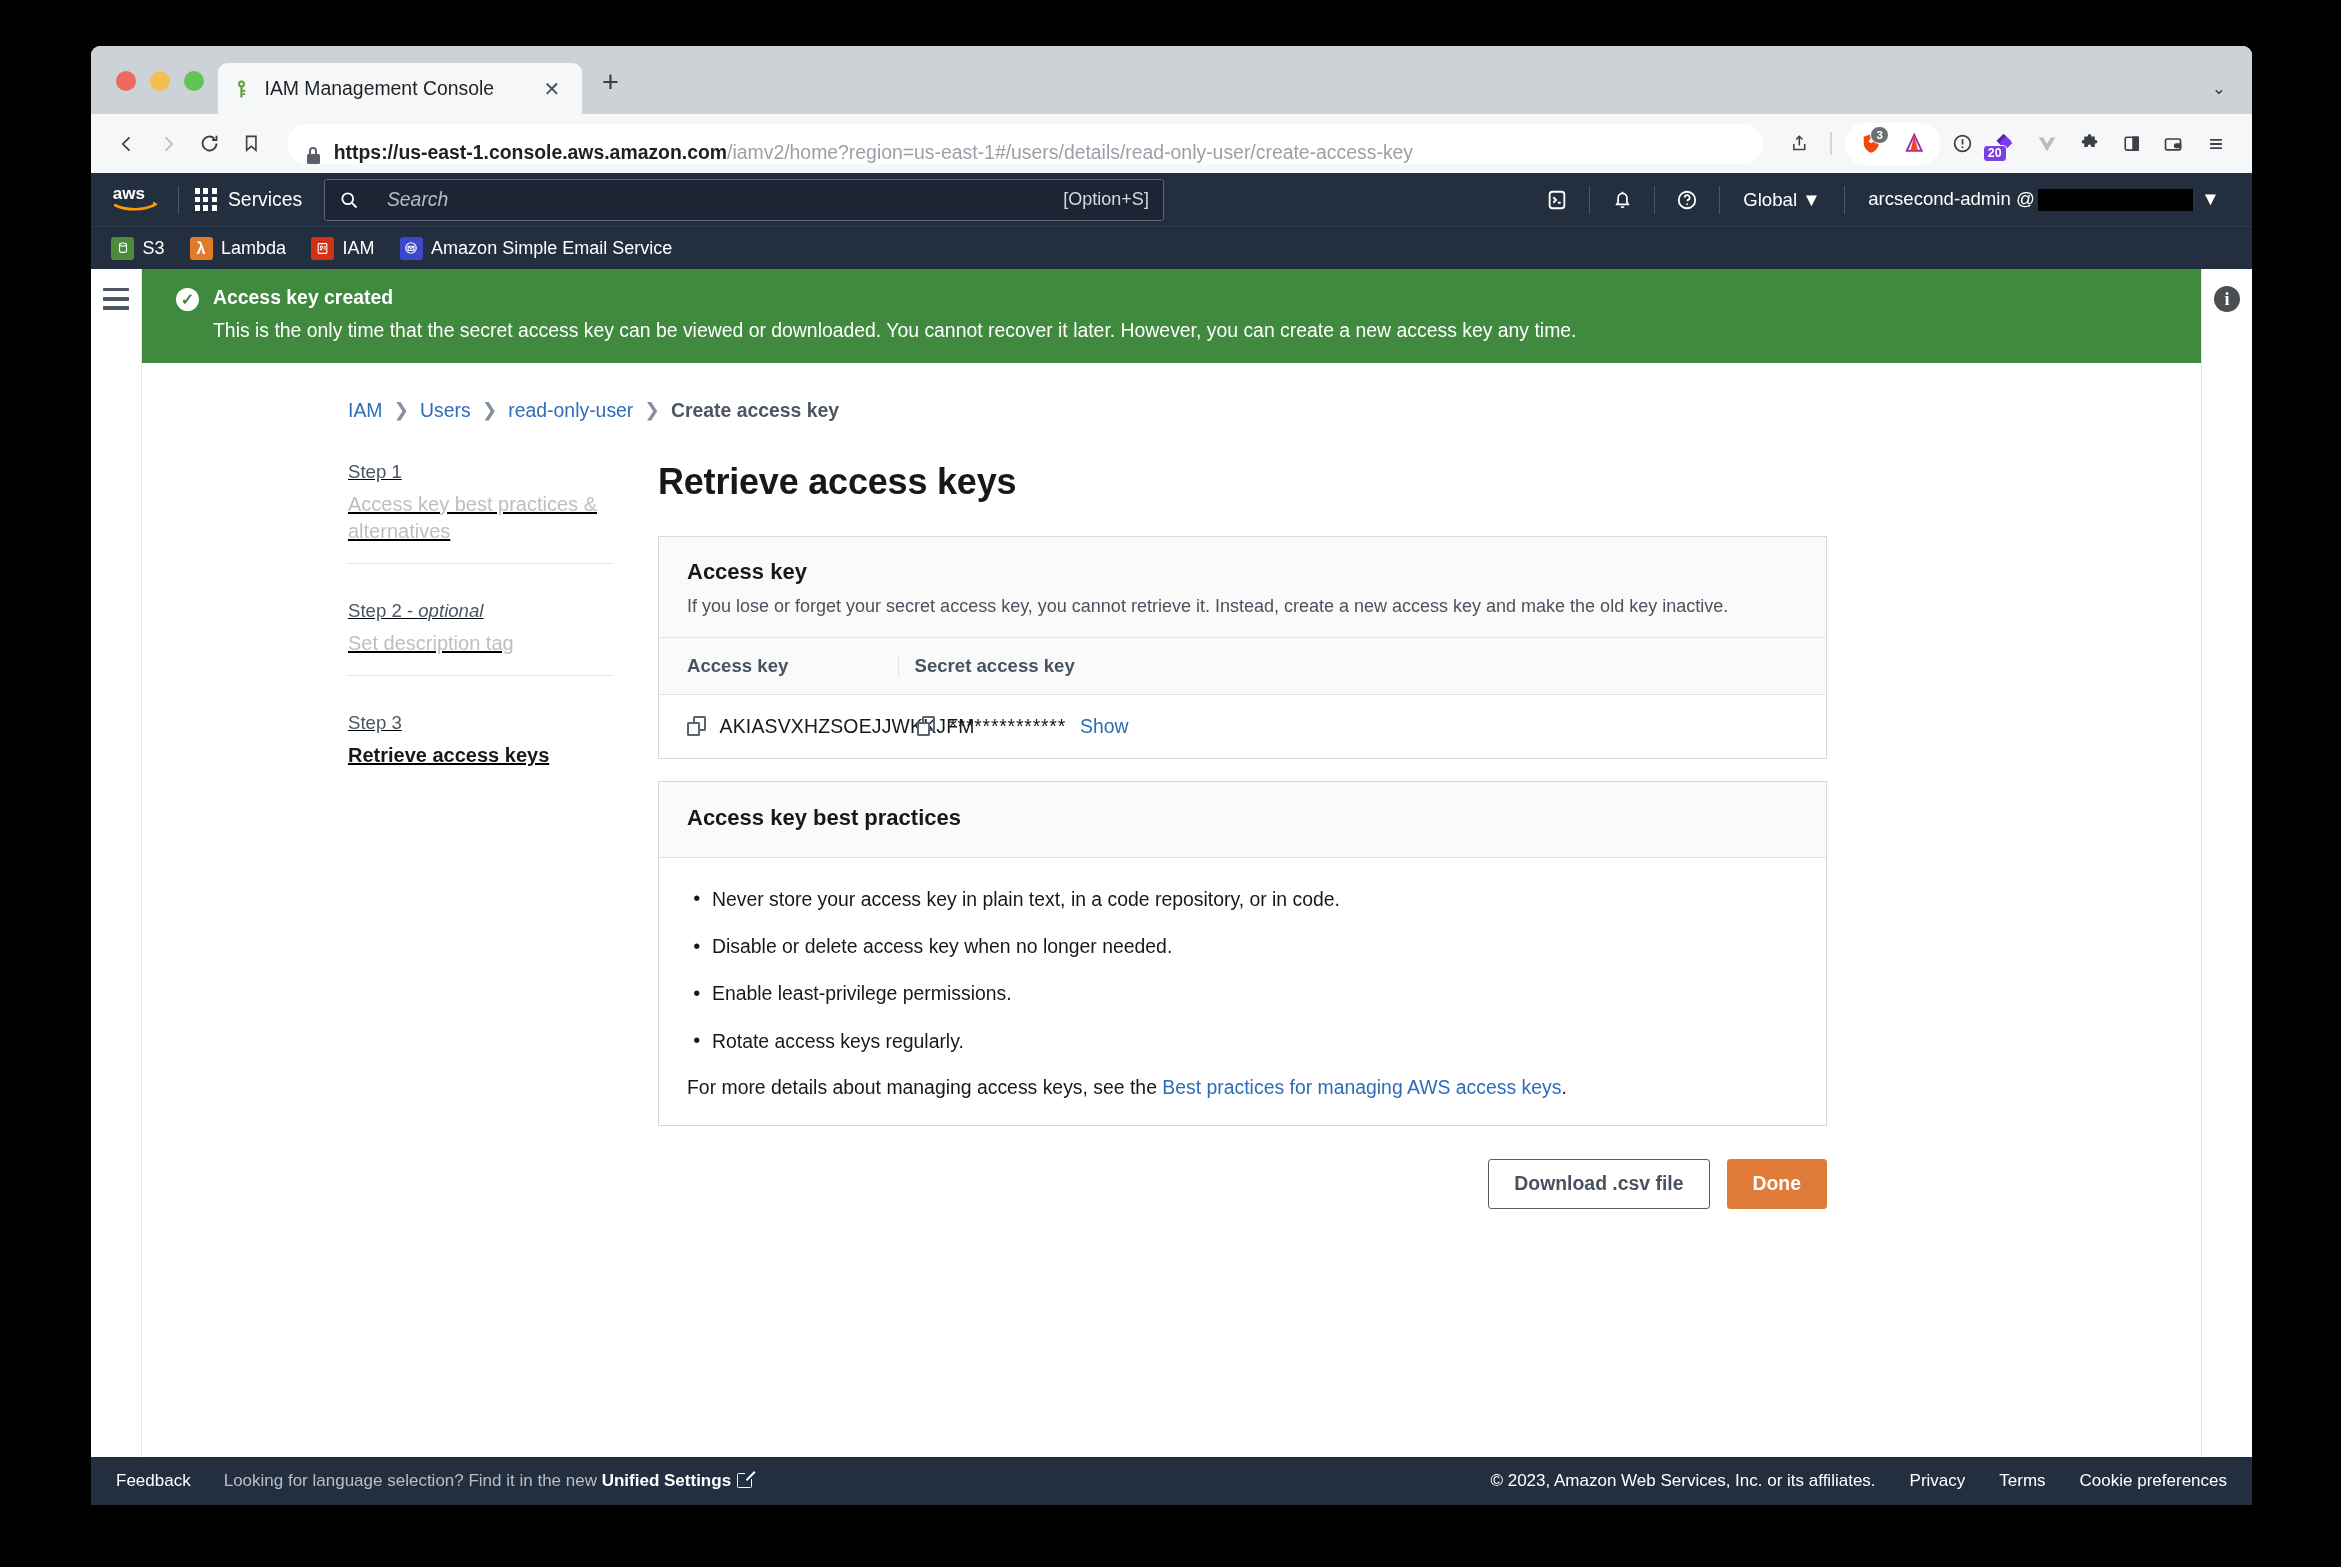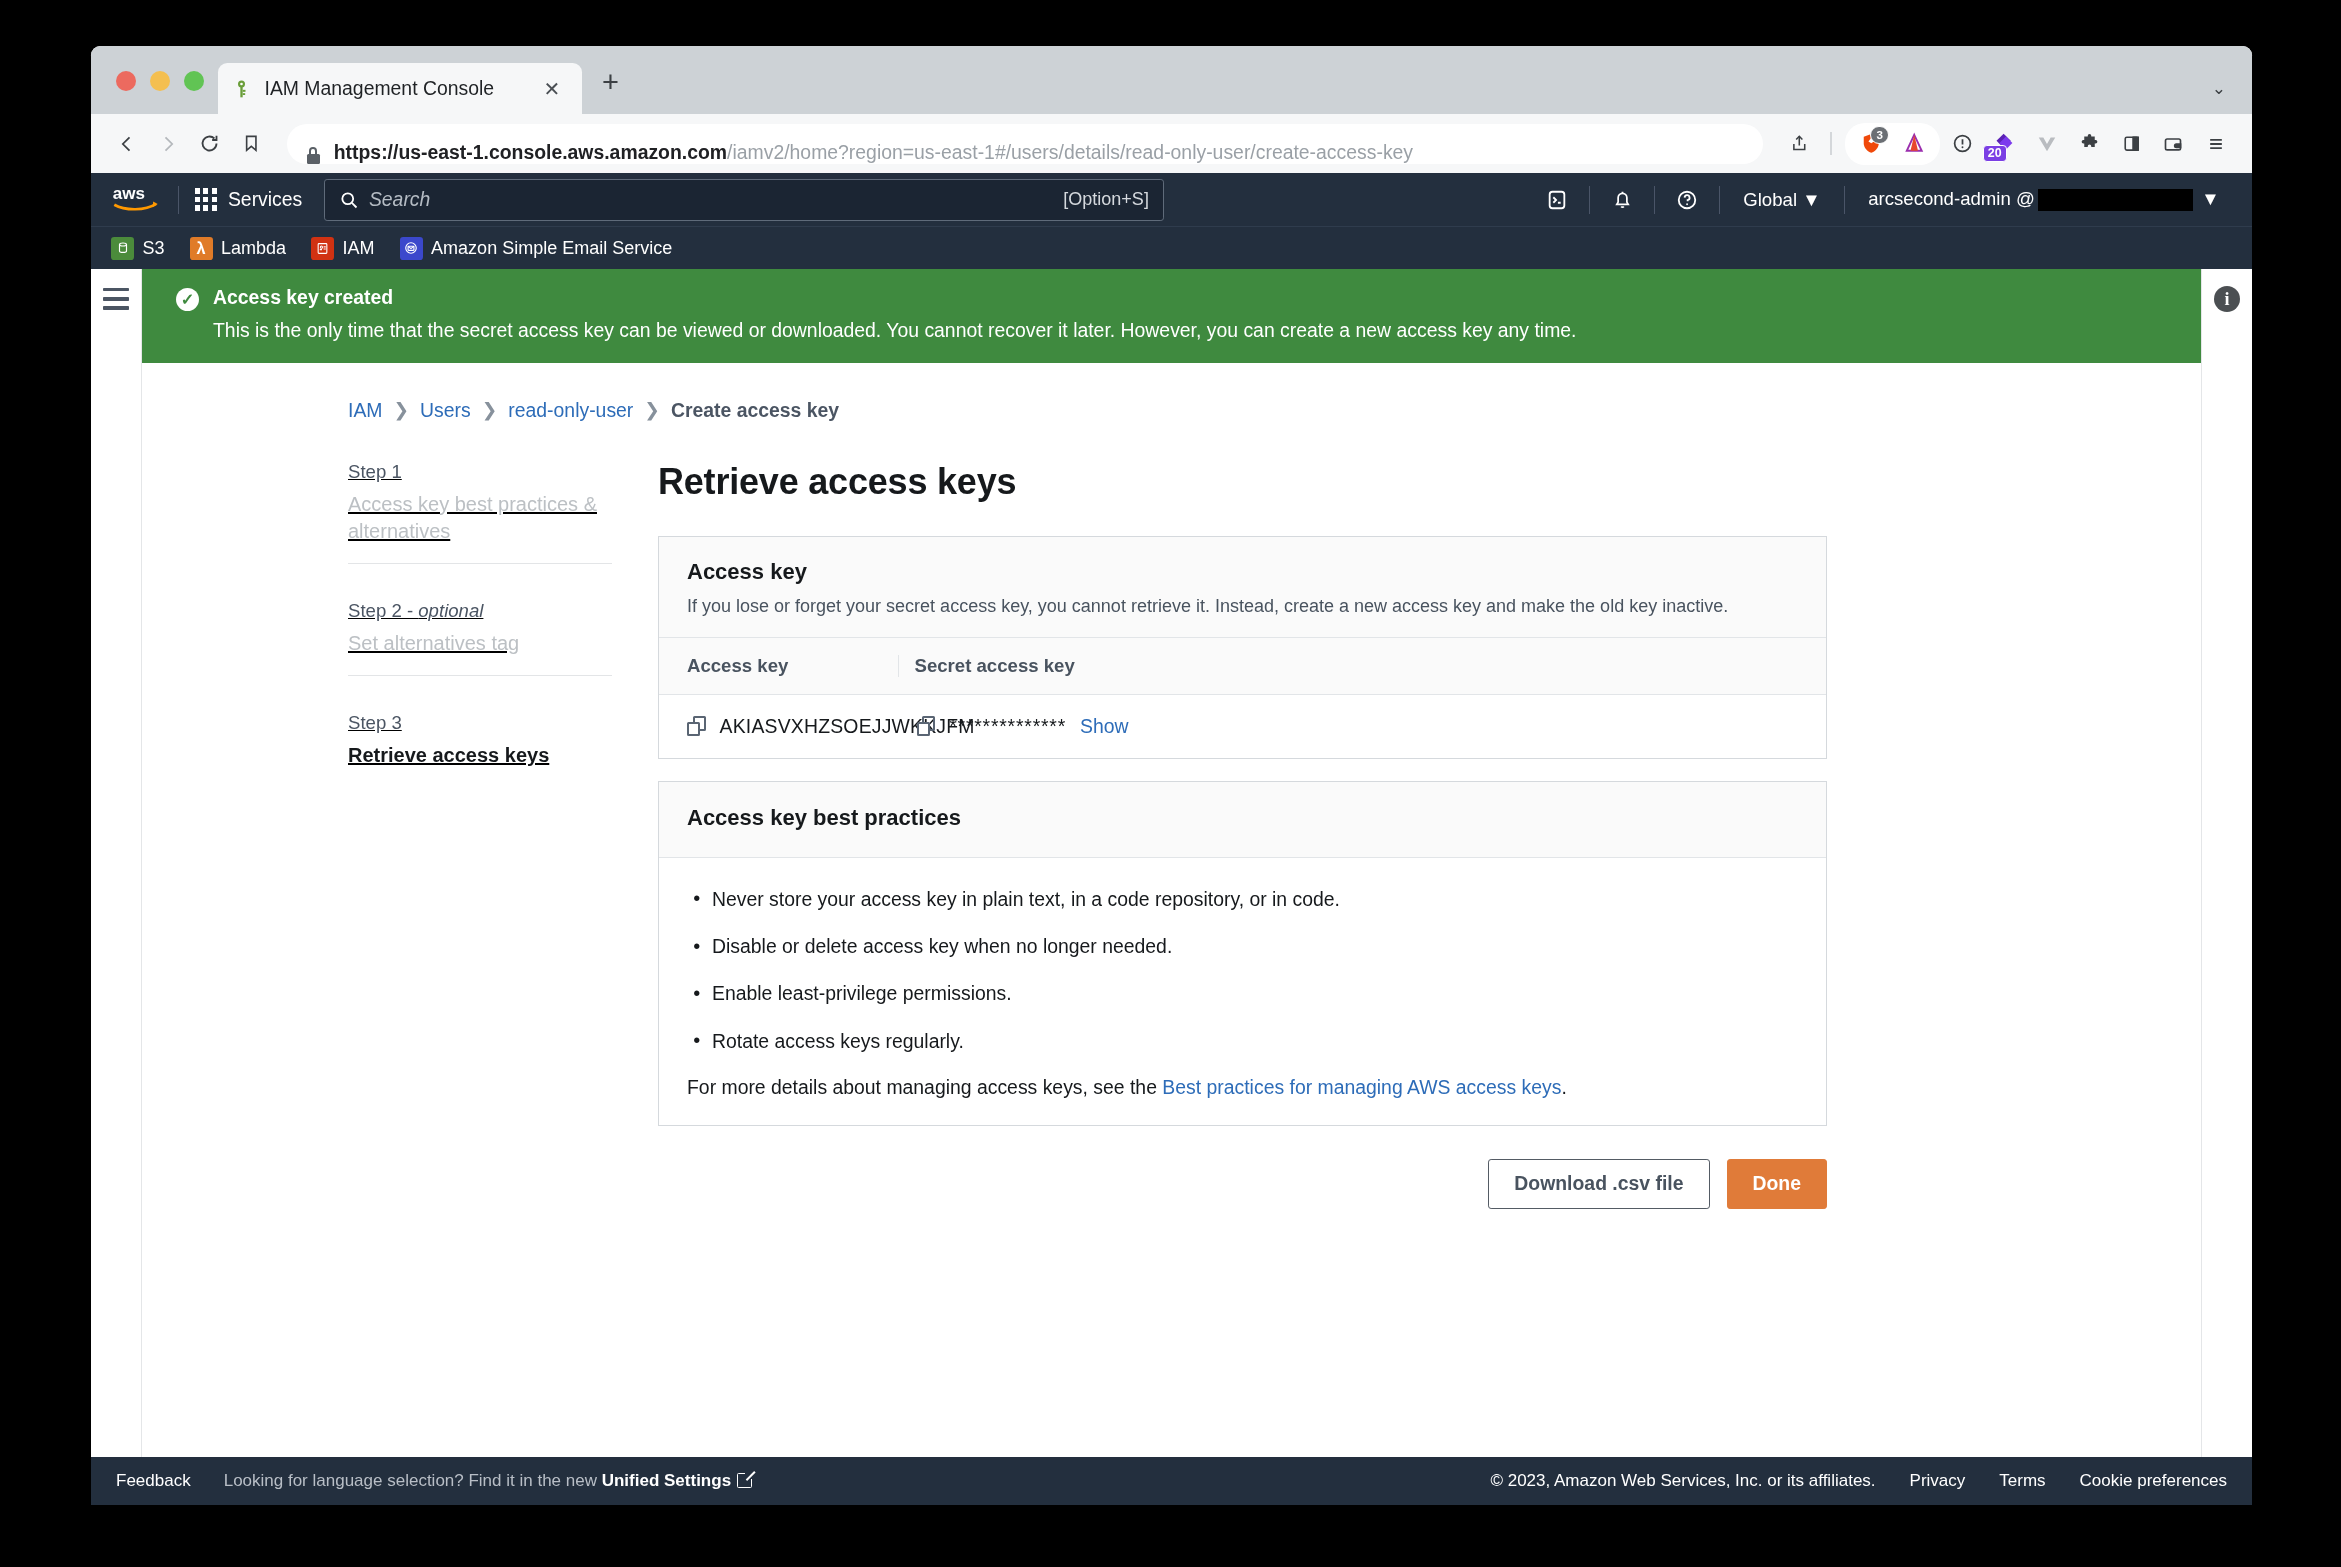--- a/index.html
+++ b/index.html
@@ -102,21 +102,21 @@
     padding: 0 20px; gap: 0; flex: 0 0 53px;
   }
   .aws-logo { width: 50px; margin-right: 6.2px; }
   .nav-sep { width: 0.8px; height: 28px; background: #4a5568; margin: 0 11px; }
   .services-btn { display: flex; align-items: center; gap: 11px; color: #fff; font-size: 19.4px; padding: 0 4.6px; }
   .grid9 { display: grid; grid-template-columns: repeat(3, 5.4px); gap: 3.1px; }
   .grid9 i { width: 5.4px; height: 5.4px; background: #fff; display: block; }
   .aws-search {
     margin-left: 17px; width: 840px; height: 42px; background: #1b2533;
     border: 0.8px solid #5f6b7a; border-radius: 3.1px;
-    display: flex; align-items: center; padding: 0 14px; gap: 10px;
+    display: flex; align-items: center; padding: 0 14px; gap: 28px;
   }
   .aws-search .ph { font-size: 19.4px; color: #b5bcc4; font-style: italic; flex: 1; }
   .aws-search .opt { font-size: 18px; color: #d5d9de; }
   .nav-right { margin-left: auto; display: flex; align-items: center; gap: 0; }
   .nav-ico { width: 42px; height: 42px; display: flex; align-items: center; justify-content: center; color: #fff; }
   .nav-txt { color: #fff; font-size: 18.6px; padding: 0 12.4px; white-space: nowrap; }
   .acct-black { display: inline-block; width: 155px; height: 22px; background: #000; vertical-align: middle; margin: 0 3.1px; }
 
   .aws-fav {
     height: 43px; background: #232f3e; display: flex; align-items: center;
@@ -503,21 +503,21 @@
 
             <div class="main-row">
 
               <div class="steps">
                 <div class="step-block">
                   <div class="step-num">Step 1</div>
                   <div class="step-name">Access key best practices &amp; alternatives</div>
                 </div>
                 <div class="step-block">
                   <div class="step-num"><span>Step 2 - </span><em>optional</em></div>
-                  <div class="step-name">Set alternatives tag</div>
+                  <div class="step-name">Set description tag</div>
                 </div>
                 <div class="step-block">
                   <div class="step-num">Step 3</div>
                   <div class="step-name active">Retrieve access keys</div>
                 </div>
               </div>
 
               <div class="panel-col">
                 <div class="page-title">Retrieve access keys</div>
 

